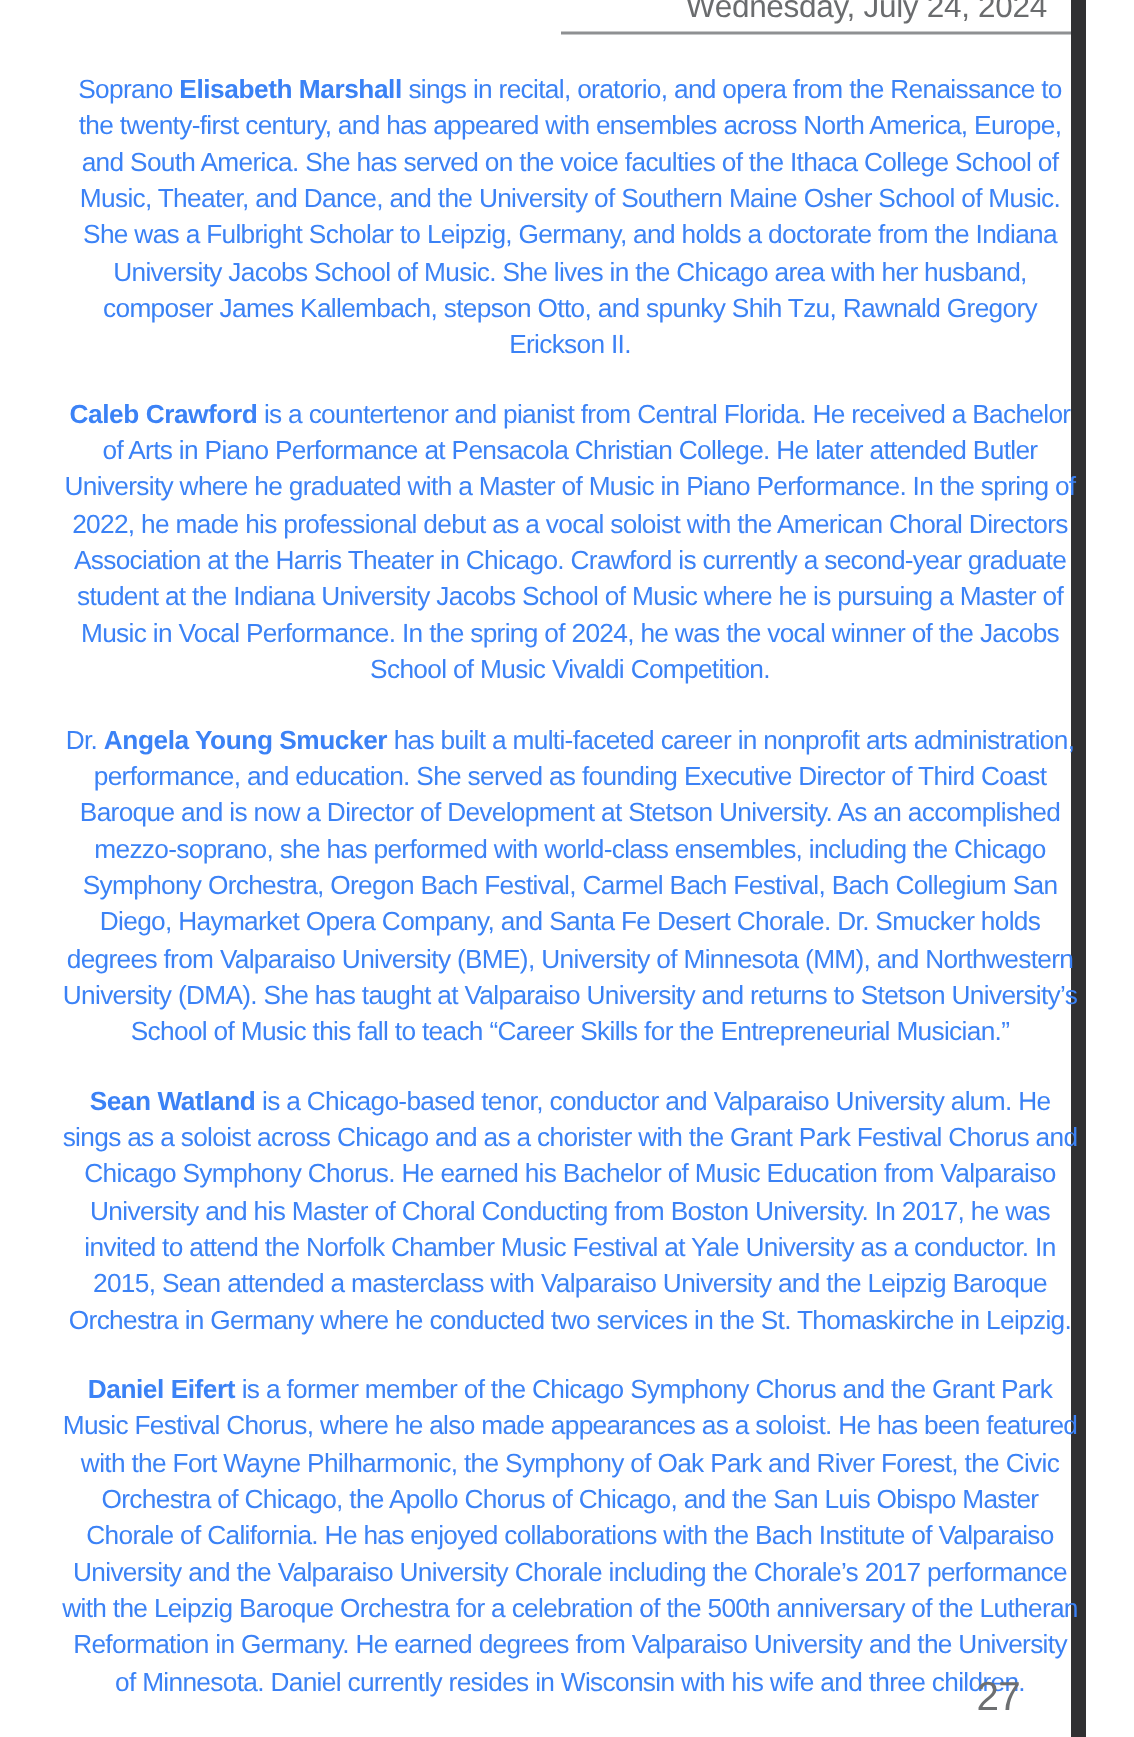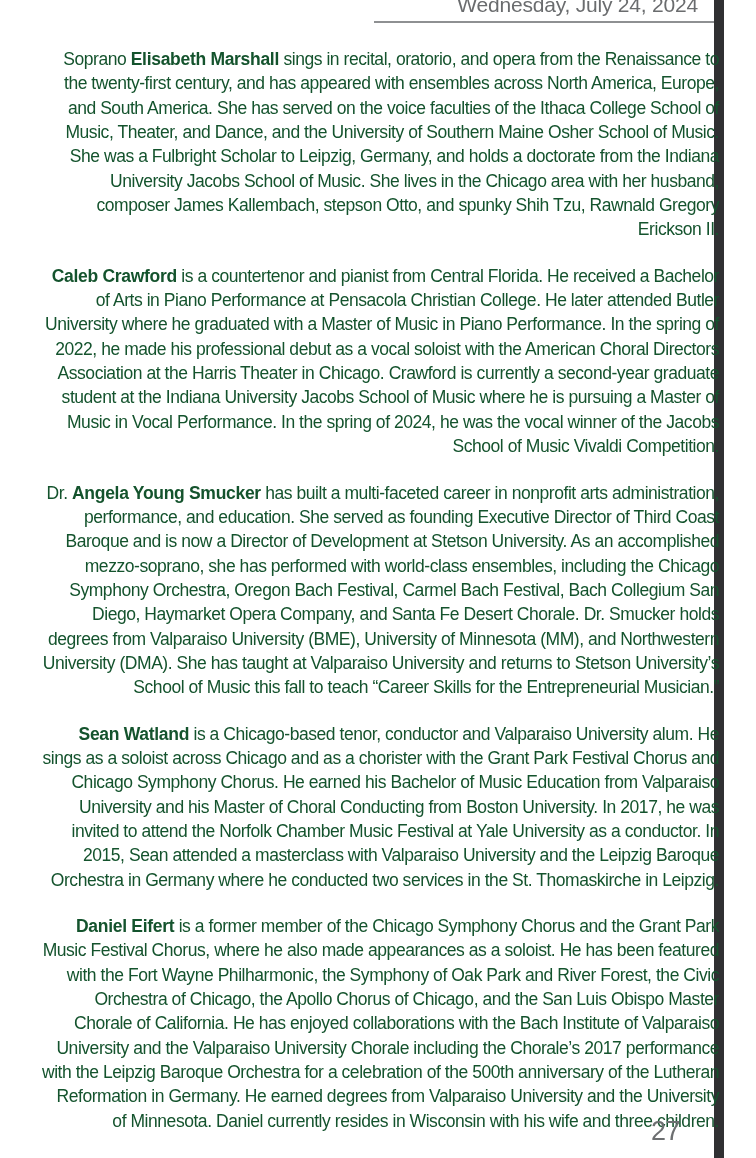--- a/index.html
+++ b/index.html
@@ -41,25 +41,25 @@
     width: 340px;
     height: 2px;
     background: #8e9092;
   }
   
   .content {
     position: absolute;
     top: 47px;
     left: 41px;
     width: 678px;
-    color: #14532d;
+    color: #3b82f6;
     font-size: 17.5px;
     letter-spacing: -0.45px;
     line-height: 24.35px;
-    text-align: right;
+    text-align: center;
   }
   .bio {
     margin: 0 0 22px 0;
   }
   .bio .performer-name {
     font-weight: 700;
     letter-spacing: -0.3px;
   }
   .page-number {
     position: absolute;

